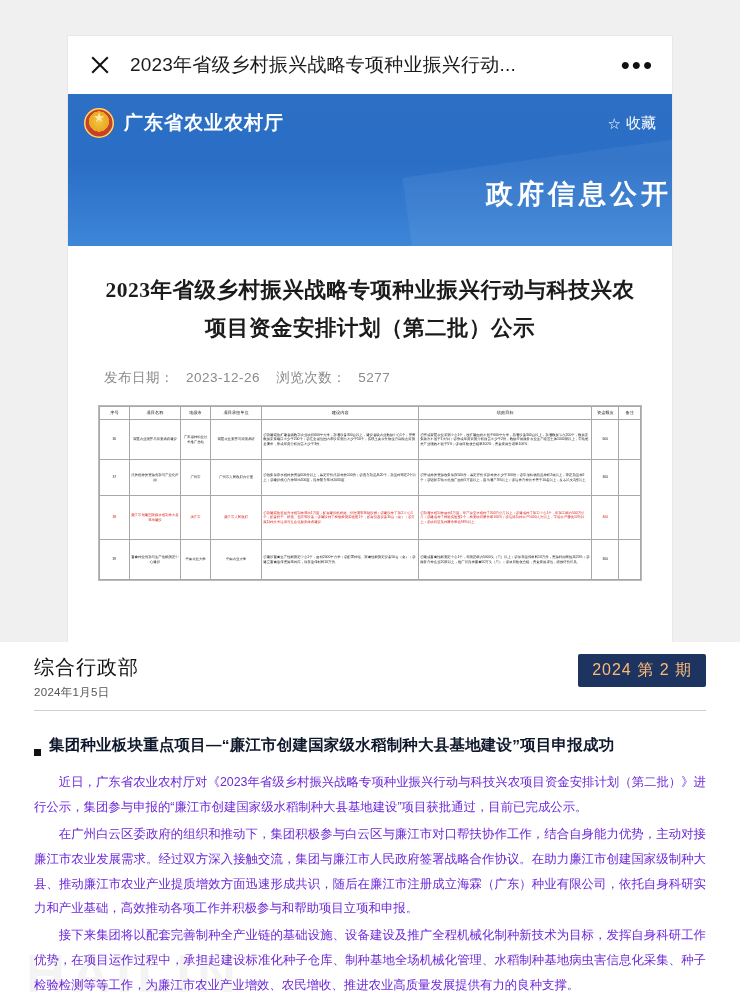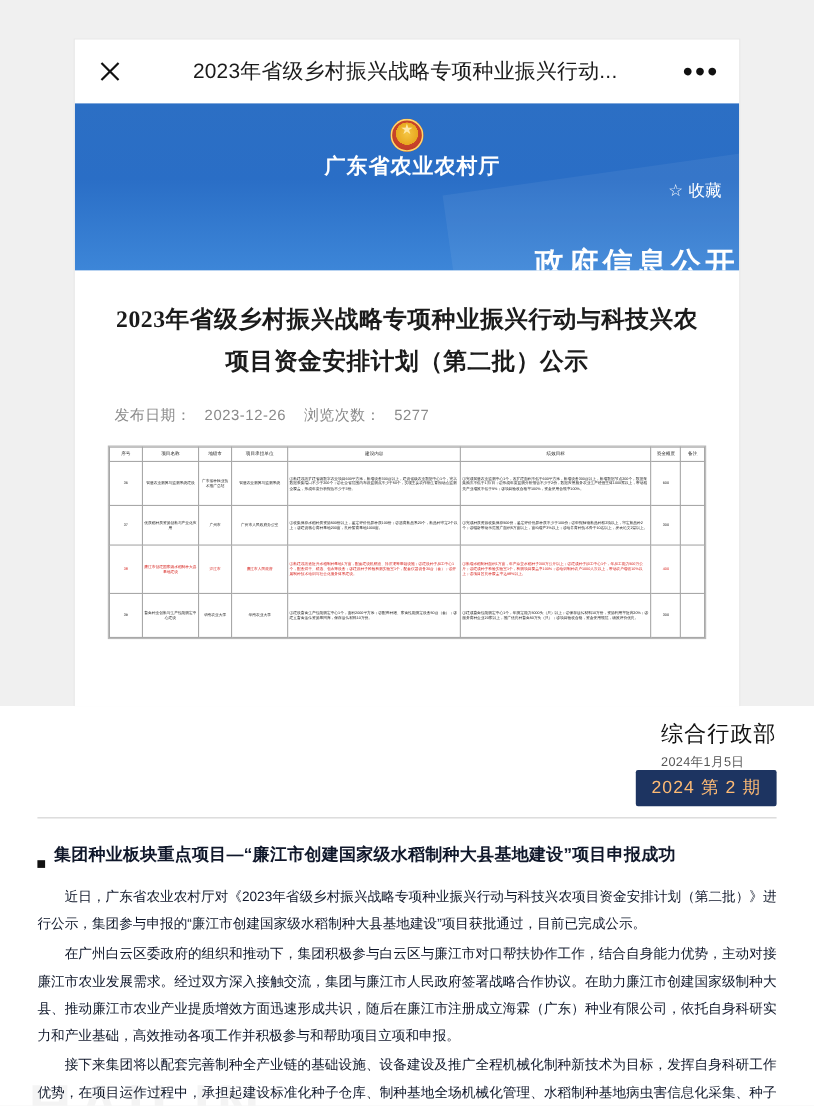--- a/index.html
+++ b/index.html
@@ -62,21 +62,20 @@
   .mp-close:after { transform: rotate(-45deg); }
   .mp-title {
     flex: 1 1 auto;
     font-size: 19px;
     color: #1a1a1a;
     white-space: nowrap;
     overflow: hidden;
     text-overflow: ellipsis;
     font-family: "Liberation Sans", sans-serif;
     letter-spacing: 0.2px;
-    text-align: center;
   }
   .mp-dots {
     flex: 0 0 auto;
     font-size: 26px;
     line-height: 14px;
     color: #111;
     letter-spacing: 2px;
     padding-left: 14px;
   }
 
@@ -94,21 +93,20 @@
     width: 300px; height: 160px;
     background: rgba(255,255,255,0.06);
     transform: rotate(-8deg);
   }
   .gov-head-row {
     position: relative;
     display: flex;
     align-items: center;
     padding: 14px 16px 0 16px;
     z-index: 2;
-    flex-direction: column;
   }
   .emblem {
     width: 30px; height: 30px;
     border-radius: 50%;
     background: radial-gradient(circle at 50% 45%, #f5c542 0%, #e8a81f 45%, #c8442a 46%, #b83225 100%);
     box-shadow: inset 0 0 0 1.5px #ffd76a;
     flex: 0 0 auto;
     position: relative;
   }
   .emblem:after {
@@ -224,24 +222,23 @@
   }
 
   
   .news {
     position: relative;
     padding: 0 34px;
     background: #ffffff;
   }
   .news-head {
     display: flex;
-    align-items: flex-end;
+    align-items: flex-start;
     padding-top: 12px;
     padding-bottom: 10px;
-    flex-direction: column;
   }
   .news-head-left { flex: 1 1 auto; }
   .dept {
     font-family: "Liberation Serif", serif;
     font-size: 20px;
     color: #111;
     letter-spacing: 1px;
   }
   .dept-date {
     font-size: 11.5px;
@@ -277,21 +274,21 @@
     font-family: "Liberation Sans", sans-serif;
   }
   .bullet {
     width: 7px; height: 7px;
     background: #111;
     margin-top: 7px;
     flex: 0 0 auto;
   }
   .para {
     font-size: 12.4px;
-    color: #0f172a;
+    color: #6d28d9;
     line-height: 2.0;
     text-align: justify;
     text-indent: 2em;
     margin-bottom: 2px;
     font-family: "Liberation Sans", sans-serif;
   }
 
   
   .watermark {
     position: absolute;

